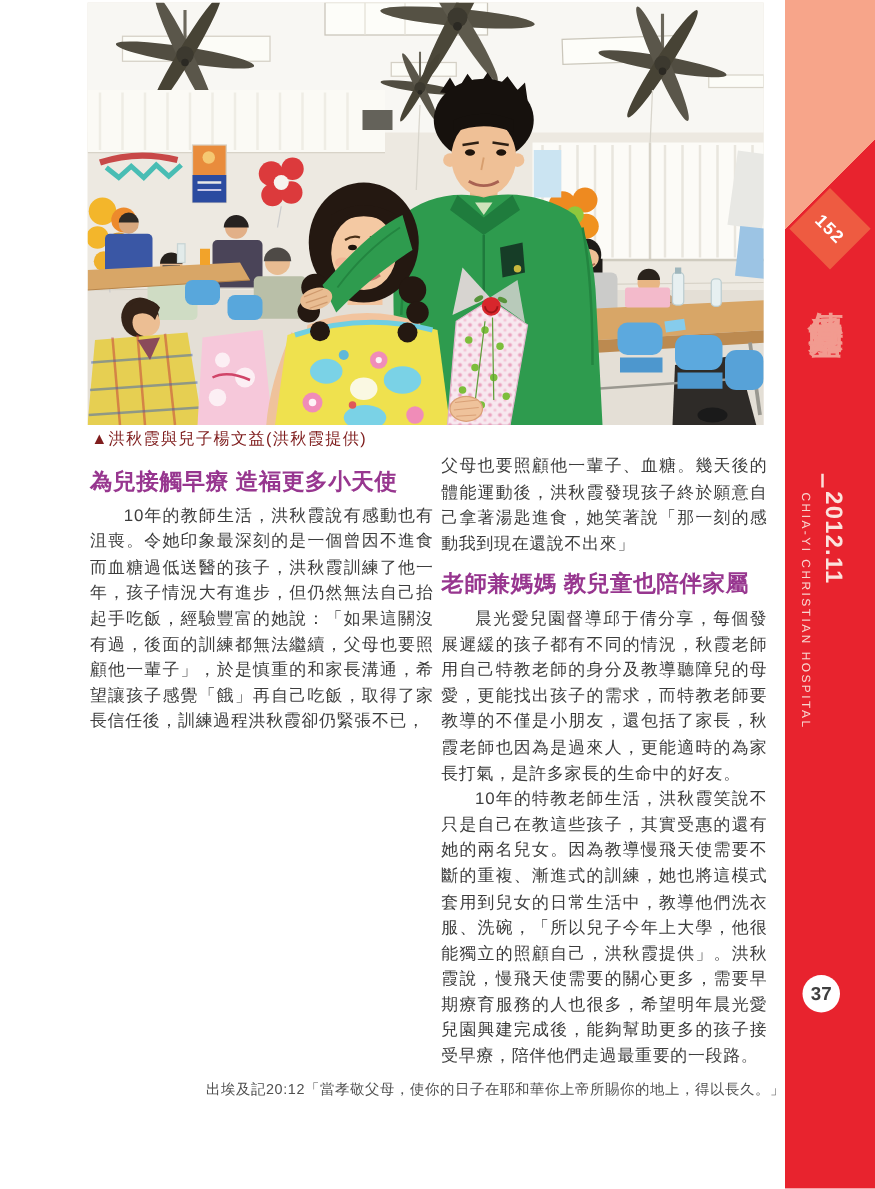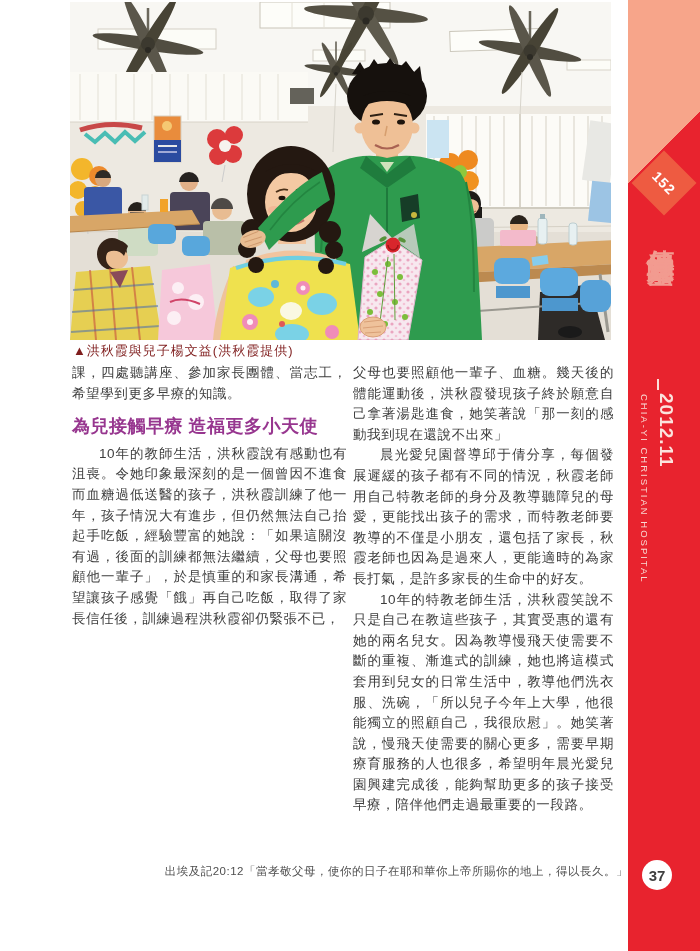--- a/index.html
+++ b/index.html
@@ -49,21 +49,21 @@
   .issue-divider { position:absolute; left:29px; top:379px; width:2px; height:11px; background:#FBE0DA; }
   .issue-date {
     position:absolute; left:27px; top:393px; writing-mode:vertical-rl;
     font-size:19px; font-weight:bold; color:#FBE3DD; letter-spacing:1px; line-height:1.1;
   }
   .hospital-name {
     position:absolute; left:11px; top:394px; writing-mode:vertical-rl;
     font-size:9.5px; color:#F8D8D2; letter-spacing:2px; line-height:1;
   }
   .page-circle {
-    position:absolute; left:14px; top:860px; width:30px; height:30px; border-radius:50%;
+    position:absolute; left:14px; top:780px; width:30px; height:30px; border-radius:50%;
     background:#ffffff; display:flex; align-items:center; justify-content:center;
   }
   .page-circle span { color:#3f3f3f; font-size:15px; font-weight:bold; }
 </style>
 </head>
 <body>
 
 <div class="page">
 
   <div class="photo-wrap">
@@ -379,29 +379,29 @@
         <path d="M318,243 a5,5 0 1,0 10,0" stroke="#9E1418" stroke-width="1.5" fill="none"></path>
         <ellipse cx="303" cy="325" rx="13" ry="10" fill="#EFC29B" stroke="#D9A077"></ellipse>
         <path d="M294,320 L312,318 M293,326 L313,324 M295,331 L311,330" stroke="#D9A077" fill="none"></path>
       </g>
     </svg>
   </div>
 
   <div class="photo-caption">▲洪秋霞與兒子楊文益(洪秋霞提供)</div>
 
   <div class="col col-left">
-    <p class="no-indent">課，四處聽講座、參加家長團體、當志工，希望學到更多早療的知識。</p>
     <div class="section-heading">為兒接觸早療 造福更多小天使</div>
     <p>10年的教師生活，洪秋霞說有感動也有沮喪。令她印象最深刻的是一個曾因不進食而血糖過低送醫的孩子，洪秋霞訓練了他一年，孩子情況大有進步，但仍然無法自己抬起手吃飯，經驗豐富的她說：「如果這關沒有過，後面的訓練都無法繼續，父母也要照顧他一輩子」，於是慎重的和家長溝通，希望讓孩子感覺「餓」再自己吃飯，取得了家長信任後，訓練過程洪秋霞卻仍緊張不已，</p>
   </div>
 
   <div class="col col-right">
     <p class="no-indent">父母也要照顧他一輩子、血糖。幾天後的體能運動後，洪秋霞發現孩子終於願意自己拿著湯匙進食，她笑著說「那一刻的感動我到現在還說不出來」</p>
+    <div class="section-heading">老師兼媽媽 教兒童也陪伴家屬</div>
     <p>晨光愛兒園督導邱于倩分享，每個發展遲緩的孩子都有不同的情況，秋霞老師用自己特教老師的身分及教導聽障兒的母愛，更能找出孩子的需求，而特教老師要教導的不僅是小朋友，還包括了家長，秋霞老師也因為是過來人，更能適時的為家長打氣，是許多家長的生命中的好友。</p>
-    <p>10年的特教老師生活，洪秋霞笑說不只是自己在教這些孩子，其實受惠的還有她的兩名兒女。因為教導慢飛天使需要不斷的重複、漸進式的訓練，她也將這模式套用到兒女的日常生活中，教導他們洗衣服、洗碗，「所以兒子今年上大學，他很能獨立的照顧自己，我很欣慰」。她笑著說，慢飛天使需要的關心更多，需要早期療育服務的人也很多，希望明年晨光愛兒園興建完成後，能夠幫助更多的孩子接受早療，陪伴他們走過最重要的一段路。</p>
+    <p>10年的特教老師生活，洪秋霞笑說不只是自己在教這些孩子，其實受惠的還有她的兩名兒女。因為教導慢飛天使需要不斷的重複、漸進式的訓練，她也將這模式套用到兒女的日常生活中，教導他們洗衣服、洗碗，「所以兒子今年上大學，他很能獨立的照顧自己，洪秋霞提供」。洪秋霞說，慢飛天使需要的關心更多，需要早期療育服務的人也很多，希望明年晨光愛兒園興建完成後，能夠幫助更多的孩子接受早療，陪伴他們走過最重要的一段路。</p>
   </div>
 
   <div class="footer-verse">出埃及記20:12「當孝敬父母，使你的日子在耶和華你上帝所賜你的地上，得以長久。」</div>
 
   <div class="sidebar">
     <div class="ref-diamond">
       <span>152</span>
     </div>
     <div class="mag-title">傳愛的嘉基</div>
     <div class="issue-divider"></div>

